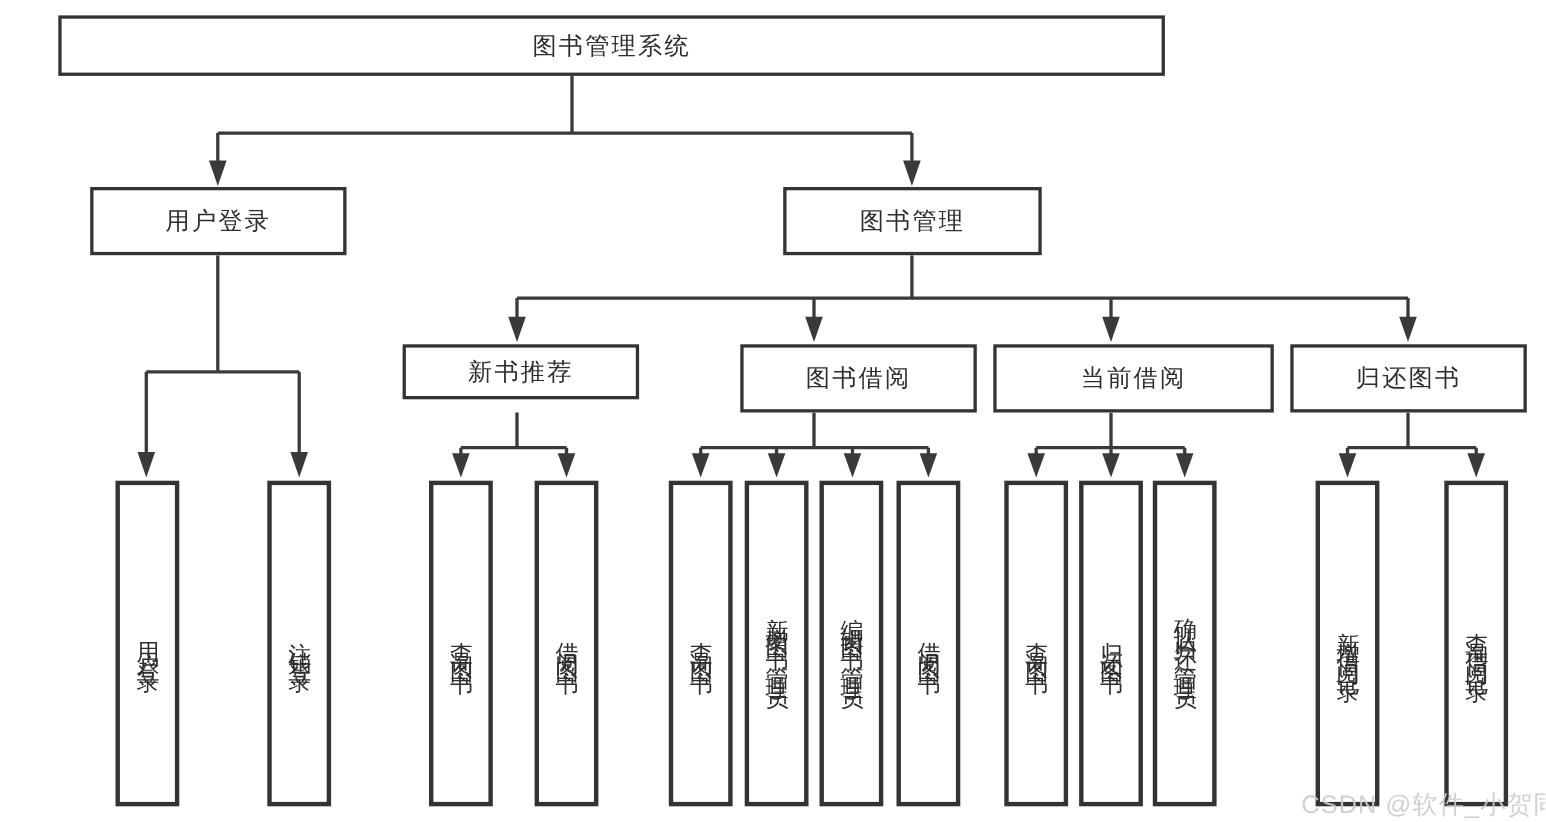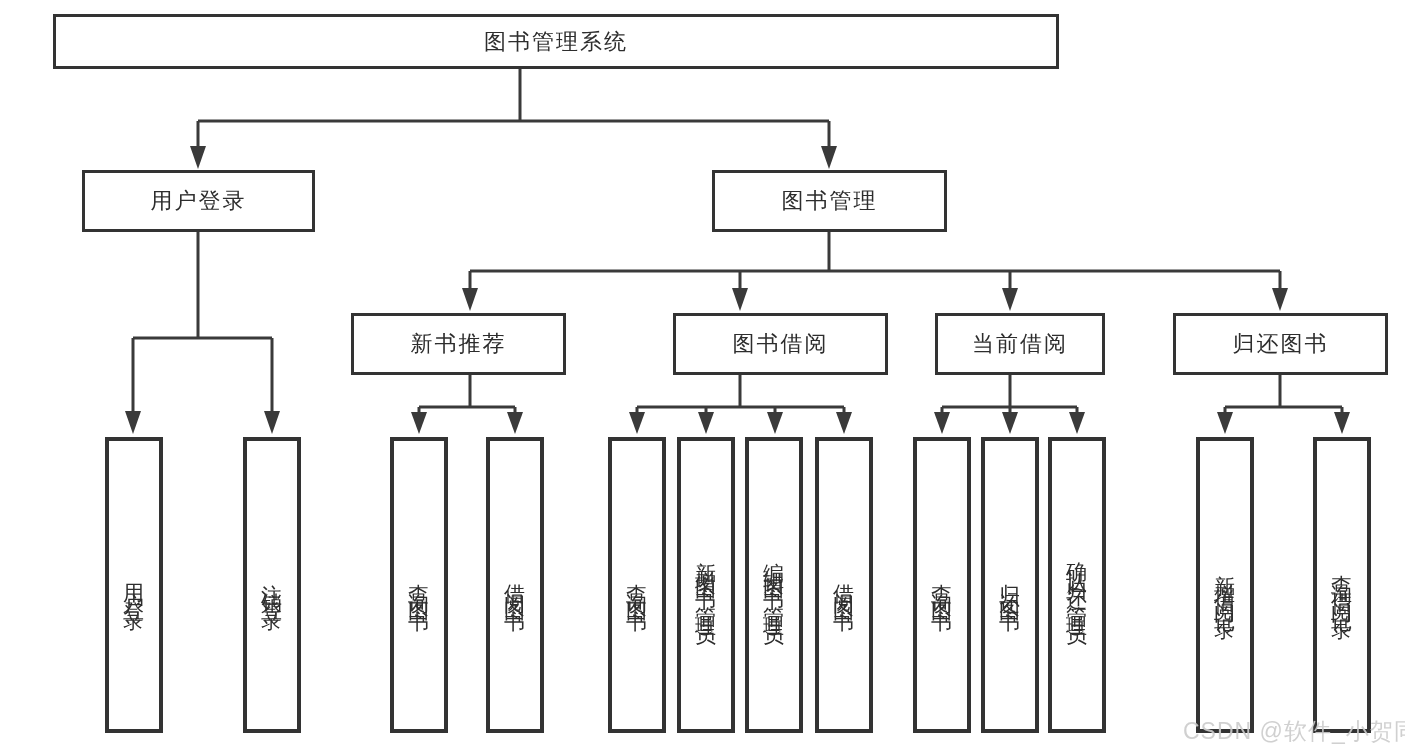--- a/index.html
+++ b/index.html
@@ -48,23 +48,23 @@
     text-orientation: mixed;
     font-size: 21px;
     letter-spacing: 9px;
     line-height: 1;
     white-space: nowrap;
   }
   
   .n-root   { left: 14px;   top: 14px;  width: 1006px; height: 55px; margin-left: 39px; }
   .n-login  { left: 82px;   top: 170px; width: 233px;  height: 62px; }
   .n-mgmt   { left: 712px;  top: 170px; width: 235px;  height: 62px; }
-  .n-sec0   { left: 351px;  top: 313px; width: 215px;  height: 62px; }
+  .n-sec0   { left: 366px;  top: 313px; width: 215px;  height: 50px; }
   .n-sec1   { left: 633px;  top: 313px; width: 215px;  height: 62px; margin-left: 40px; }
-  .n-sec2   { left: 935px;  top: 313px; width: 170px;  height: 62px; }
+  .n-sec2   { left: 903px;  top: 313px; width: 255px;  height: 62px; }
   .n-sec3   { left: 1173px; top: 313px; width: 215px;  height: 62px; }
   .leaf     { top: 437px; width: 58px; height: 296px; }
   .l-a0 { left: 105px; }  .l-a1 { left: 243px; }
   .l-b0 { left: 390px; }  .l-b1 { left: 486px; }
   .l-c0 { left: 608px; }  .l-c1 { left: 677px; }  .l-c2 { left: 745px; }  .l-c3 { left: 815px; }
   .l-d0 { left: 913px; }  .l-d1 { left: 981px; }  .l-d2 { left: 1048px; }
   .l-e0 { left: 1196px; } .l-e1 { left: 1313px; }
   .watermark {
     position: absolute;
     left: 1183px;

